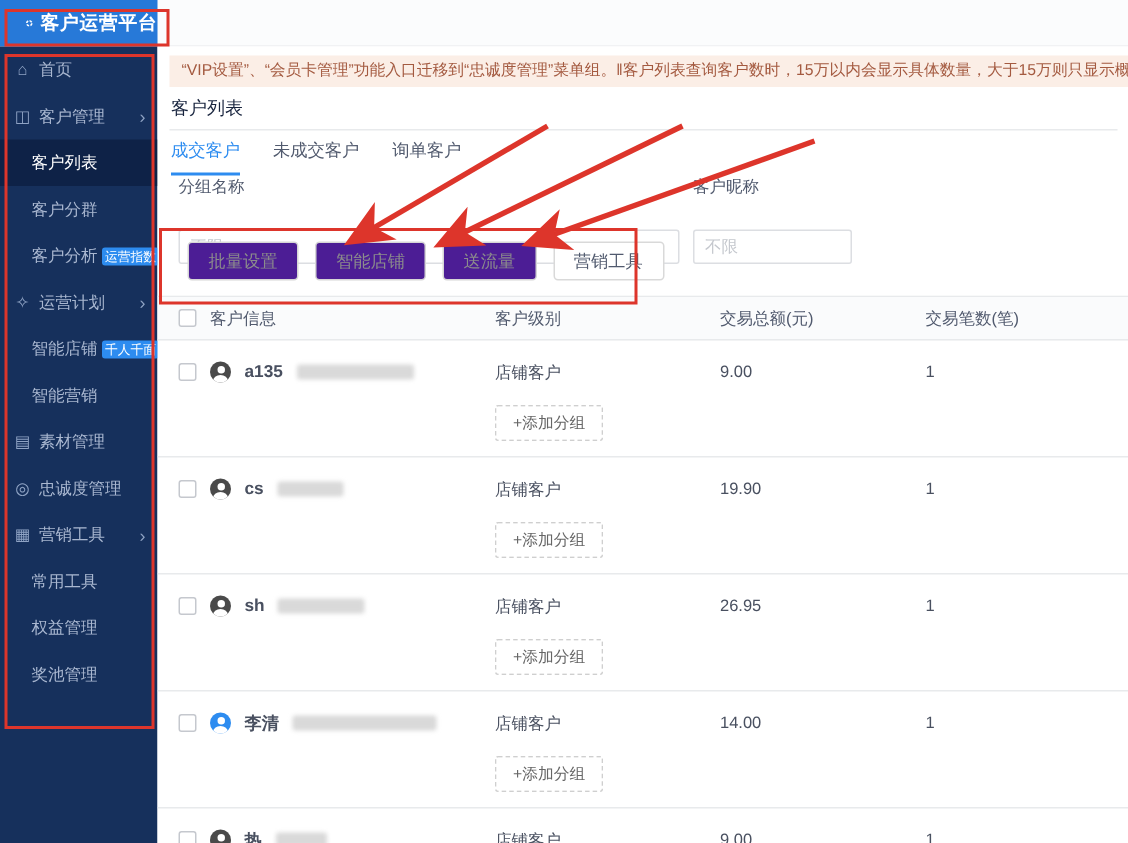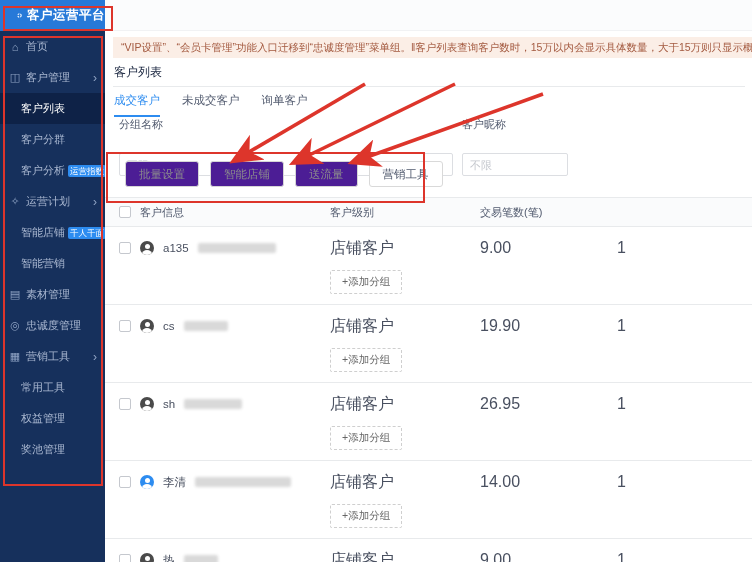--- a/index.html
+++ b/index.html
@@ -47,27 +47,27 @@
   .tb-btn.disabled { background:#4c1d95; color:#8c8c8c; border-color:#d6d6d6; }
 
   
   .table { position:absolute; left:0; top:166px; right:0; bottom:0; overflow:hidden; }
   .thead { display:grid; grid-template-columns:211px 150px 137px 1fr; align-items:center; height:30px; border-top:1px solid #e8eaec; border-bottom:1px solid #e8eaec; background:#fafbfc; padding-left:14px; }
   .th { font-size:11px; color:#515a6e; }
   .th-info { display:flex; align-items:center; gap:9px; }
   .cb { display:inline-block; width:12px; height:12px; border:1px solid #c5c8ce; border-radius:2px; background:#fff; flex:none; cursor:pointer; }
   .trow { border-bottom:1px solid #e8eaec; padding:9px 0 10px 14px; }
   .line1 { display:grid; grid-template-columns:211px 150px 137px 1fr; align-items:center; min-height:24px; }
-  .cell-info { display:flex; align-items:center; gap:9px; }
+  .cell-info { display:flex; align-items:center; gap:9px;font-weight:bold; }
   .avatar { width:14px; height:14px; border-radius:50%; position:relative; overflow:hidden; flex:none; }
   .avatar::before { content:''; position:absolute; top:2.5px; left:4.5px; width:5px; height:5px; border-radius:50%; background:#fff; }
   .avatar::after  { content:''; position:absolute; top:9px; left:2px; width:10px; height:8px; border-radius:50%; background:#fff; }
   .rname { font-size:11.5px; color:#495060; white-space:nowrap; }
   .mask { display:inline-block; height:10px; border-radius:2px; background:#d9d9d9; filter:blur(1.5px); }
-  .cell-txt { font-size:16px; color:#495060; }
+  .cell-txt { font-size:11px; color:#495060; }
   .line2 { margin-top:10px; padding-left:211px; }
   .addgrp { border:1px dashed #cfcfcf; background:#fff; color:#666; font-size:10.5px; padding:4px 11px; border-radius:2px; cursor:pointer; font-family:inherit; }
 
   
   .anno { position:absolute; border:2px solid var(--red,#dd352b); pointer-events:none; }
   .anno-logo    { left:3px;  top:6px;   width:110px; height:25px; }
   .anno-sidebar { left:3px;  top:36px;  width:100px; height:450px; }
   .anno-toolbar { left:106px; top:152px; width:319px; height:51px; }
   .arrows { position:absolute; left:0; top:0; width:752px; height:562px; pointer-events:none; }
 </style>
@@ -197,20 +197,21 @@
   <button class="tb-btn ">营销工具</button>
       </div>
 
     <div class="table">
       <div class="thead" id="thead">
   <div class="th th-info">
     <span class="cb"></span>
     <span>客户信息</span>
   </div>
   <div class="th">客户级别</div>
+  <div class="th">交易总额(元)</div>
   <div class="th">交易笔数(笔)</div>
         </div>
       <div id="tbody">
   <div class="trow">
     <div class="line1">
       <div class="cell-info">
         <span class="cb"></span>
         <span class="avatar" style="background:#4a4a4a"></span>
         <span class="rname">a135</span>
         <span class="mask" style="width:78px"></span>

